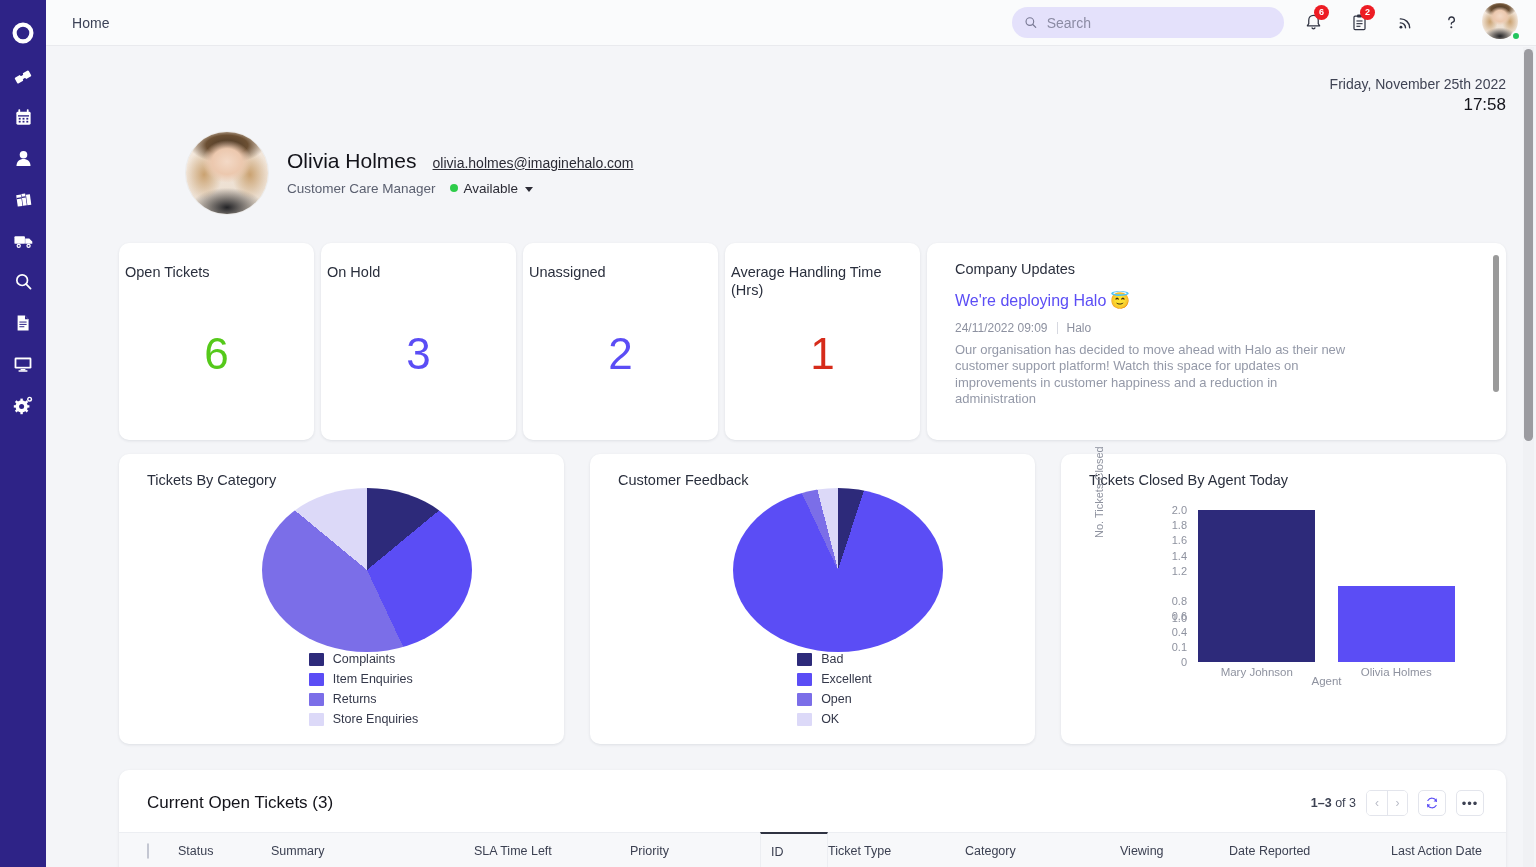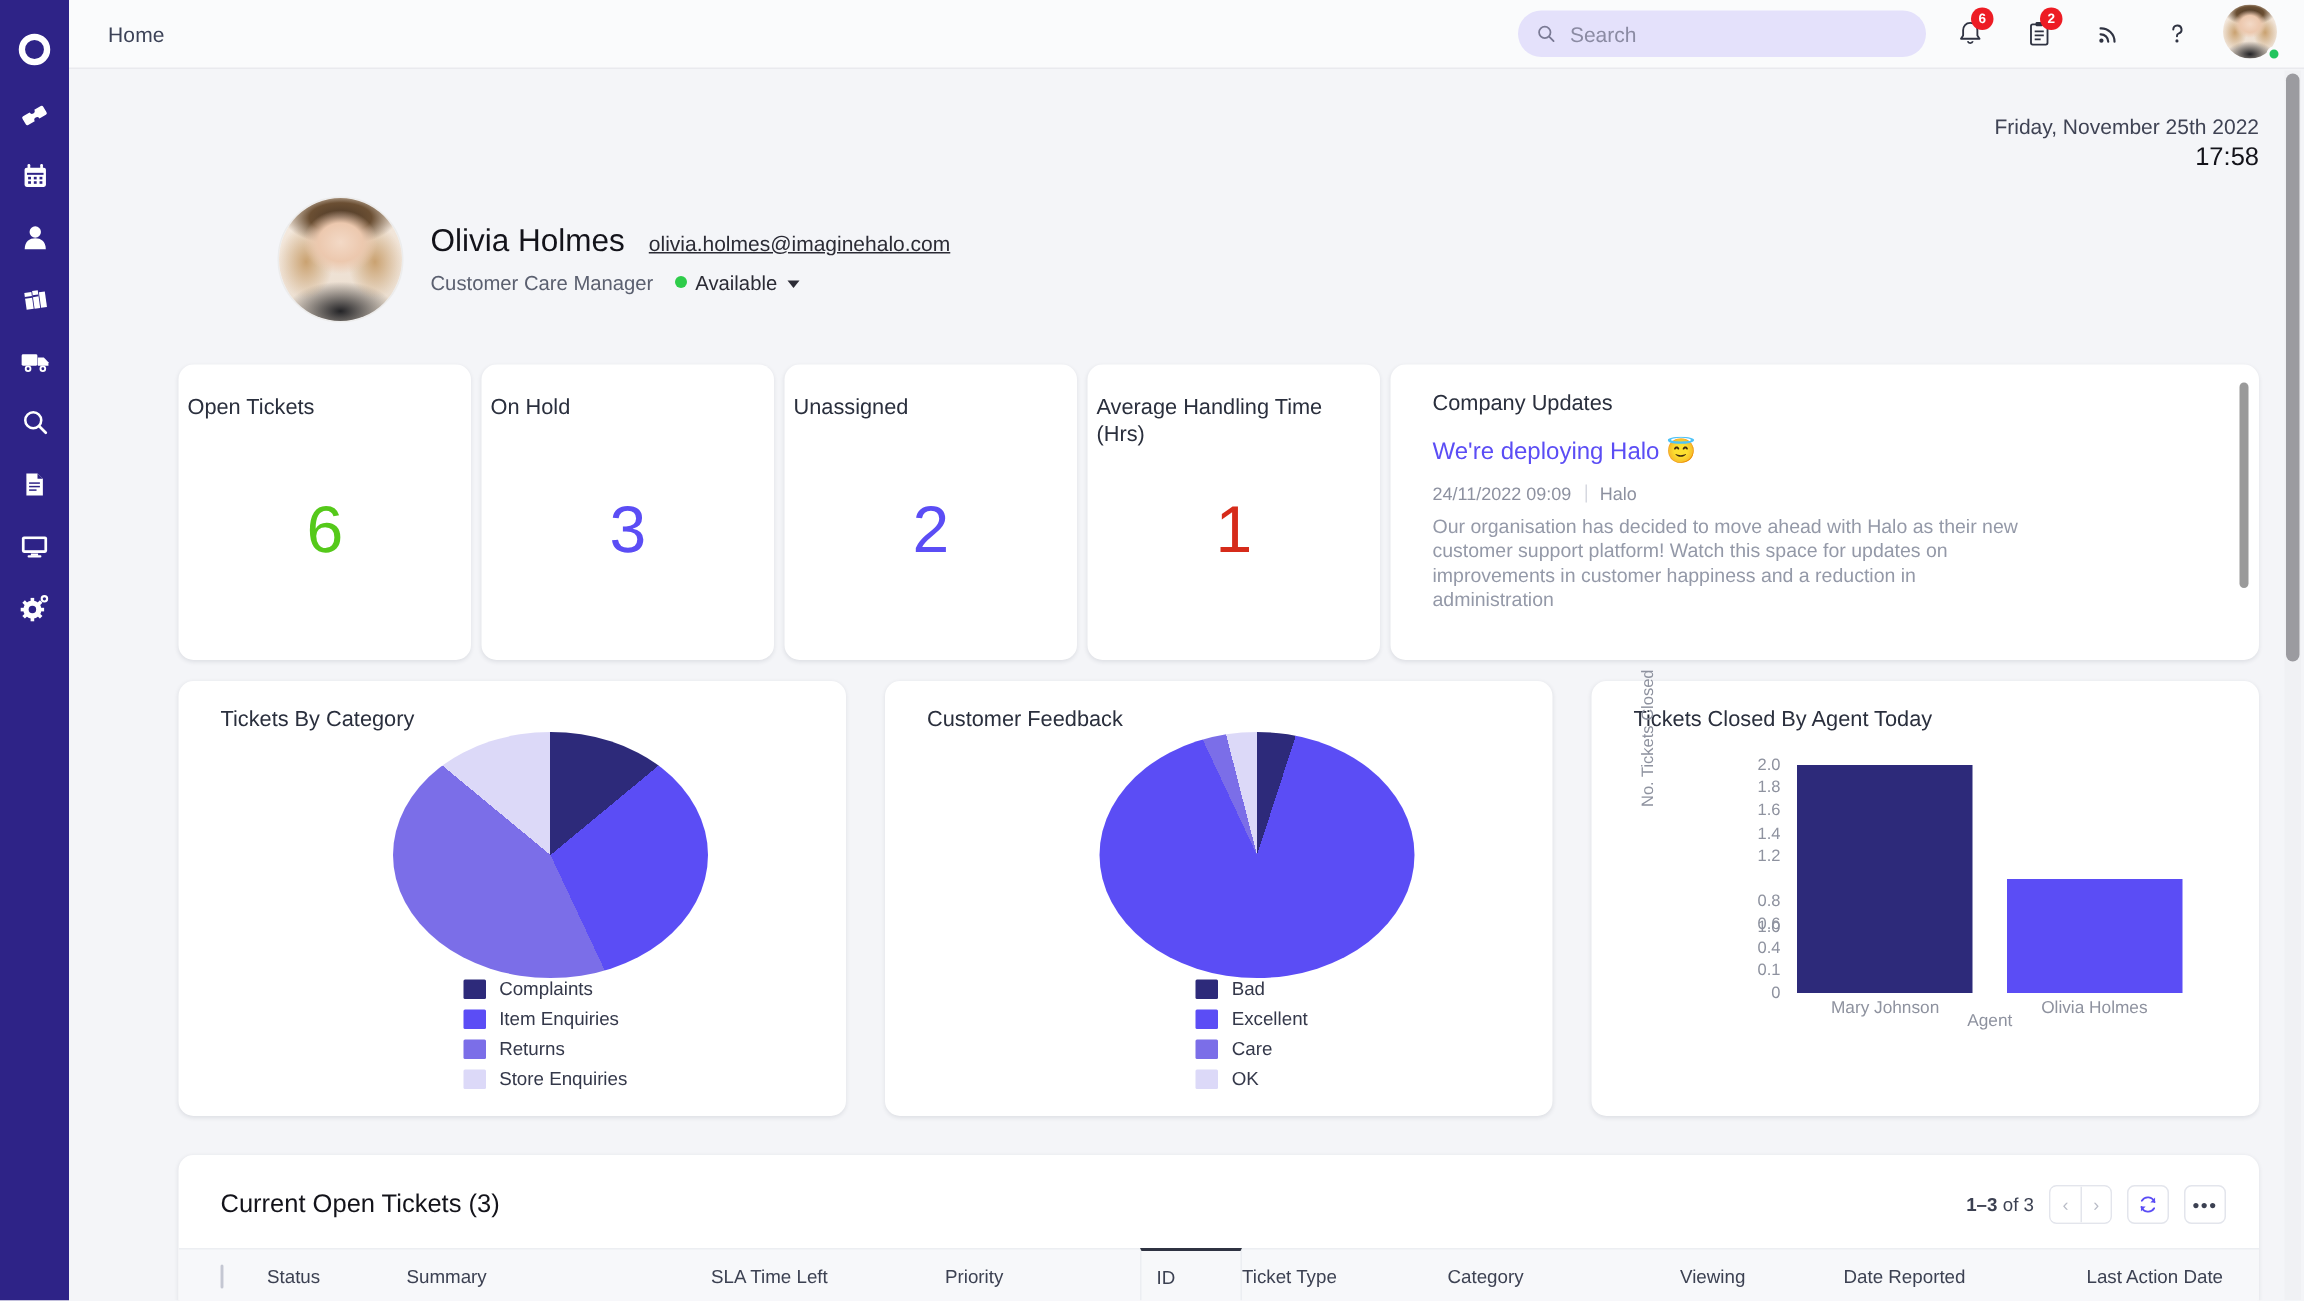--- a/index.html
+++ b/index.html
@@ -493,21 +493,21 @@
                   <div class="legend-item">
                     <span class="swatch" style="background: rgb(45, 42, 122);"></span>
                     <span>Bad</span>
                   </div>
                   <div class="legend-item">
                     <span class="swatch" style="background: rgb(91, 77, 245);"></span>
                     <span>Excellent</span>
                   </div>
                   <div class="legend-item">
                     <span class="swatch" style="background: rgb(123, 110, 232);"></span>
-                    <span>Care</span>
+                    <span>Open</span>
                   </div>
                   <div class="legend-item">
                     <span class="swatch" style="background: rgb(220, 217, 248);"></span>
                     <span>OK</span>
                   </div>
                 </div>
             </div>
           </div>
 
           <div class="card chart-card">

